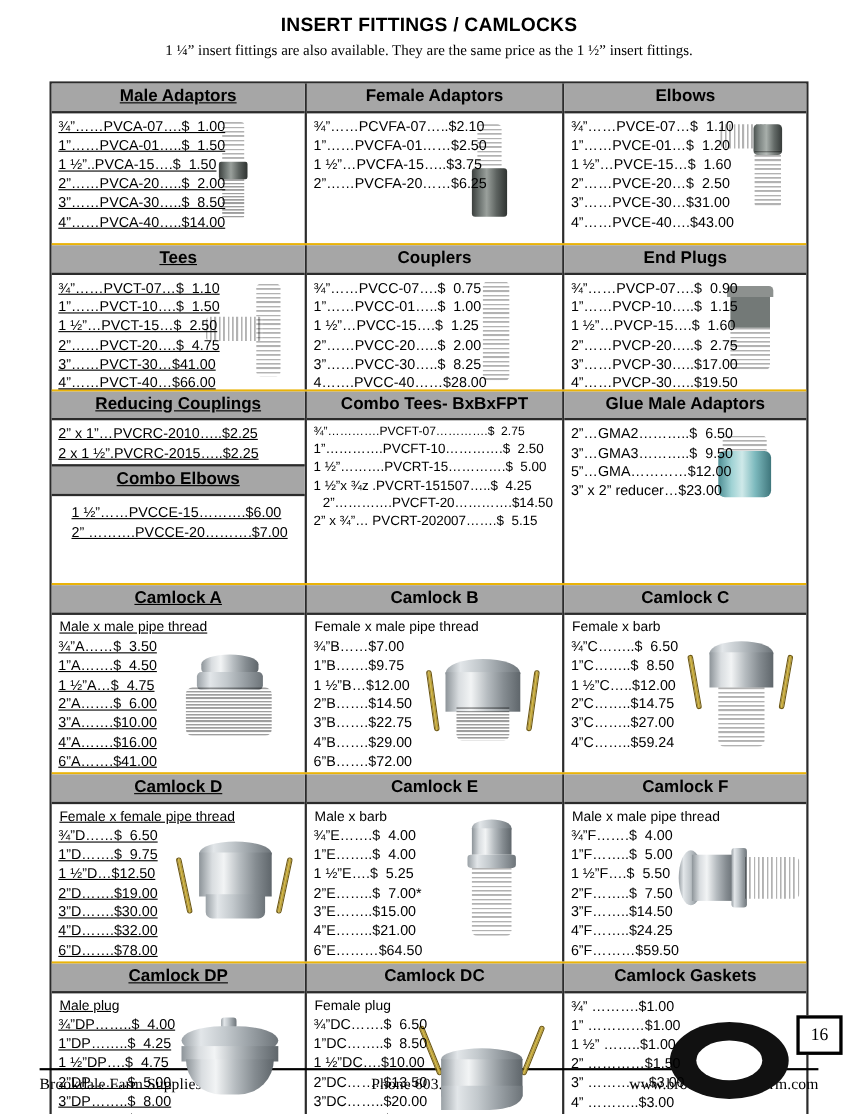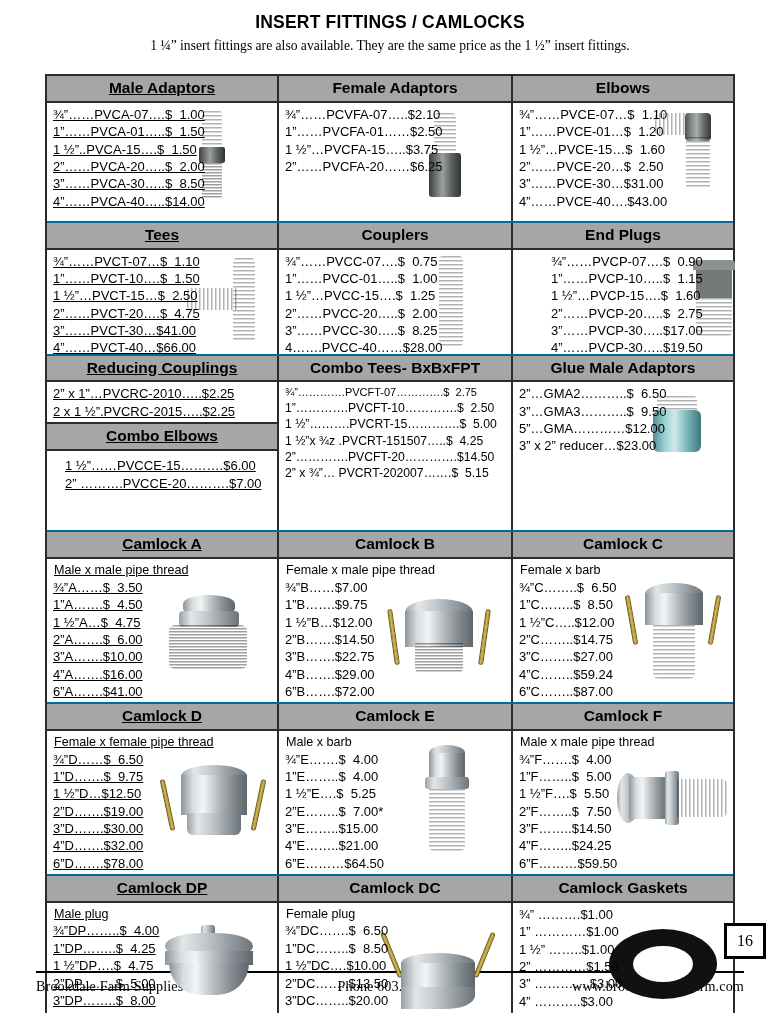--- a/index.html
+++ b/index.html
@@ -48,21 +48,21 @@
     top: 62px;
     width: 690px;
     border: 2px solid #2b2b2b;
     box-sizing: border-box;
   }
   .row {
     display: flex;
     width: 100%;
     box-sizing: border-box;
   }
-  .row + .row { border-top: 2px solid #0369a1; }
+  .row + .row { border-top: 2px solid #eab308; }
 
   .col {
     box-sizing: border-box;
     position: relative;
   }
   .col-1 { width: 232px; border-right: 2px solid #2b2b2b; text-decoration: underline; }
   .col-2 { width: 234px; border-right: 2px solid #2b2b2b; }
   .col-3 { width: 220px; }
 
   .sect-head {
@@ -279,21 +279,21 @@
             <div class="line">1 ½”…PVCC-15….$  1.25</div>
             <div class="line">2”……PVCC-20…..$  2.00</div>
             <div class="line">3”……PVCC-30…..$  8.25</div>
             <div class="line">4…….PVCC-40……$28.00</div>
           </div>
         </div>
       </div>
 
       <div class="col col-3">
         <div class="sect-head">End Plugs</div>
-        <div class="sect-body" style="height:104px;margin-left:32px;">
+        <div class="sect-body" style="height:104px;">
           <div class="art" style="left:148px;top:10px;width:42px;height:76px;">
             <div style="position:absolute;left:0;top:0;width:42px;height:10px;border-radius:4px 4px 0 0;background:#8d918f;"></div>
             <div style="position:absolute;left:3px;top:10px;width:36px;height:28px;background:#737977;"></div>
             <div style="position:absolute;left:3px;top:38px;width:36px;height:38px;border-radius:0 0 4px 4px;" class="pvc-gray ribs"></div>
           </div>
           <div class="lines">
             <div class="line">¾”……PVCP-07….$  0.90</div>
             <div class="line">1”……PVCP-10…..$  1.15</div>
             <div class="line">1 ½”…PVCP-15….$  1.60</div>
             <div class="line">2”……PVCP-20…..$  2.75</div>
@@ -324,21 +324,21 @@
       </div>
 
       <div class="col col-2">
         <div class="sect-head">Combo Tees- BxBxFPT</div>
         <div class="sect-body" style="height:116px;">
           <div class="lines">
             <div class="line" style="font-size:11px;">¾”………….PVCFT-07………….$  2.75</div>
             <div class="line" style="font-size:12.2px;">1”………….PVCFT-10………….$  2.50</div>
             <div class="line" style="font-size:12.2px;">1 ½”……….PVCRT-15………….$  5.00</div>
             <div class="line" style="font-size:12.2px;">1 ½”x ¾z .PVCRT-151507…..$  4.25</div>
-            <div class="line" style="font-size:12.2px;">2”………….PVCFT-20………….$14.50</div>
+            <div class="line" style="font-size:12.2px;text-align:center;">2”………….PVCFT-20………….$14.50</div>
             <div class="line" style="font-size:12.2px;">2” x ¾”… PVCRT-202007…….$  5.15</div>
           </div>
         </div>
       </div>
 
       <div class="col col-3">
         <div class="sect-head">Glue Male Adaptors</div>
         <div class="sect-body" style="height:148px;">
           <div class="art" style="left:140px;top:14px;width:48px;height:56px;">
             <div style="position:absolute;left:4px;top:0;width:40px;height:16px;border-radius:4px 4px 0 0;" class="teal ribs"></div>
@@ -411,21 +411,20 @@
             <div style="position:absolute;left:30px;top:42px;width:42px;height:54px;border-radius:0 0 6px 6px;" class="metal ribs"></div>
           </div>
           <div class="lines">
             <div class="caption">Female x barb</div>
             <div class="line">¾”C……..$  6.50</div>
             <div class="line">1”C……..$  8.50</div>
             <div class="line">1 ½”C…..$12.00</div>
             <div class="line">2”C……..$14.75</div>
             <div class="line">3”C……..$27.00</div>
             <div class="line">4”C……..$59.24</div>
-            <div class="line">6”C……..$87.00</div>
           </div>
         </div>
       </div>
     </div>
 
     <div class="row">
 
       <div class="col col-1">
         <div class="sect-head">Camlock D</div>
         <div class="sect-body" style="height:143px;">

